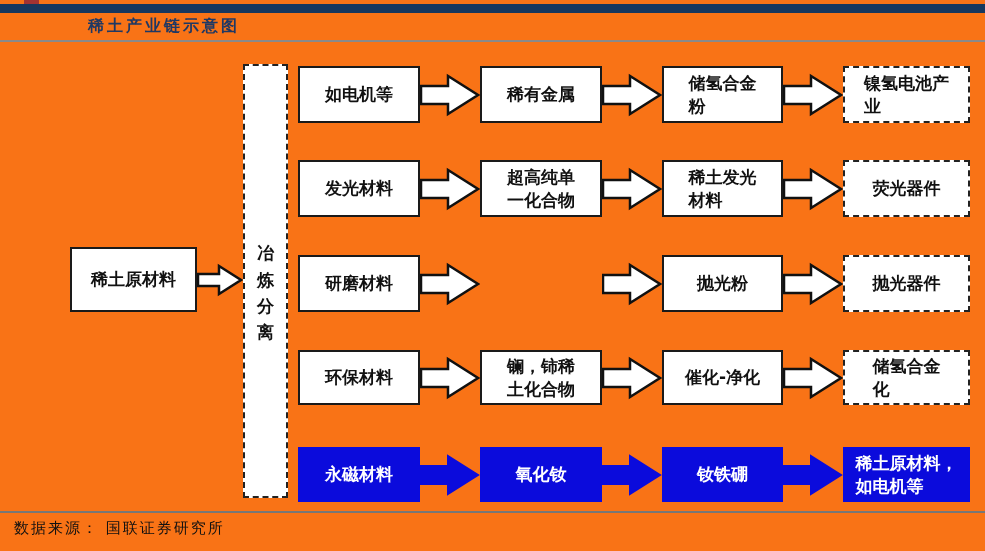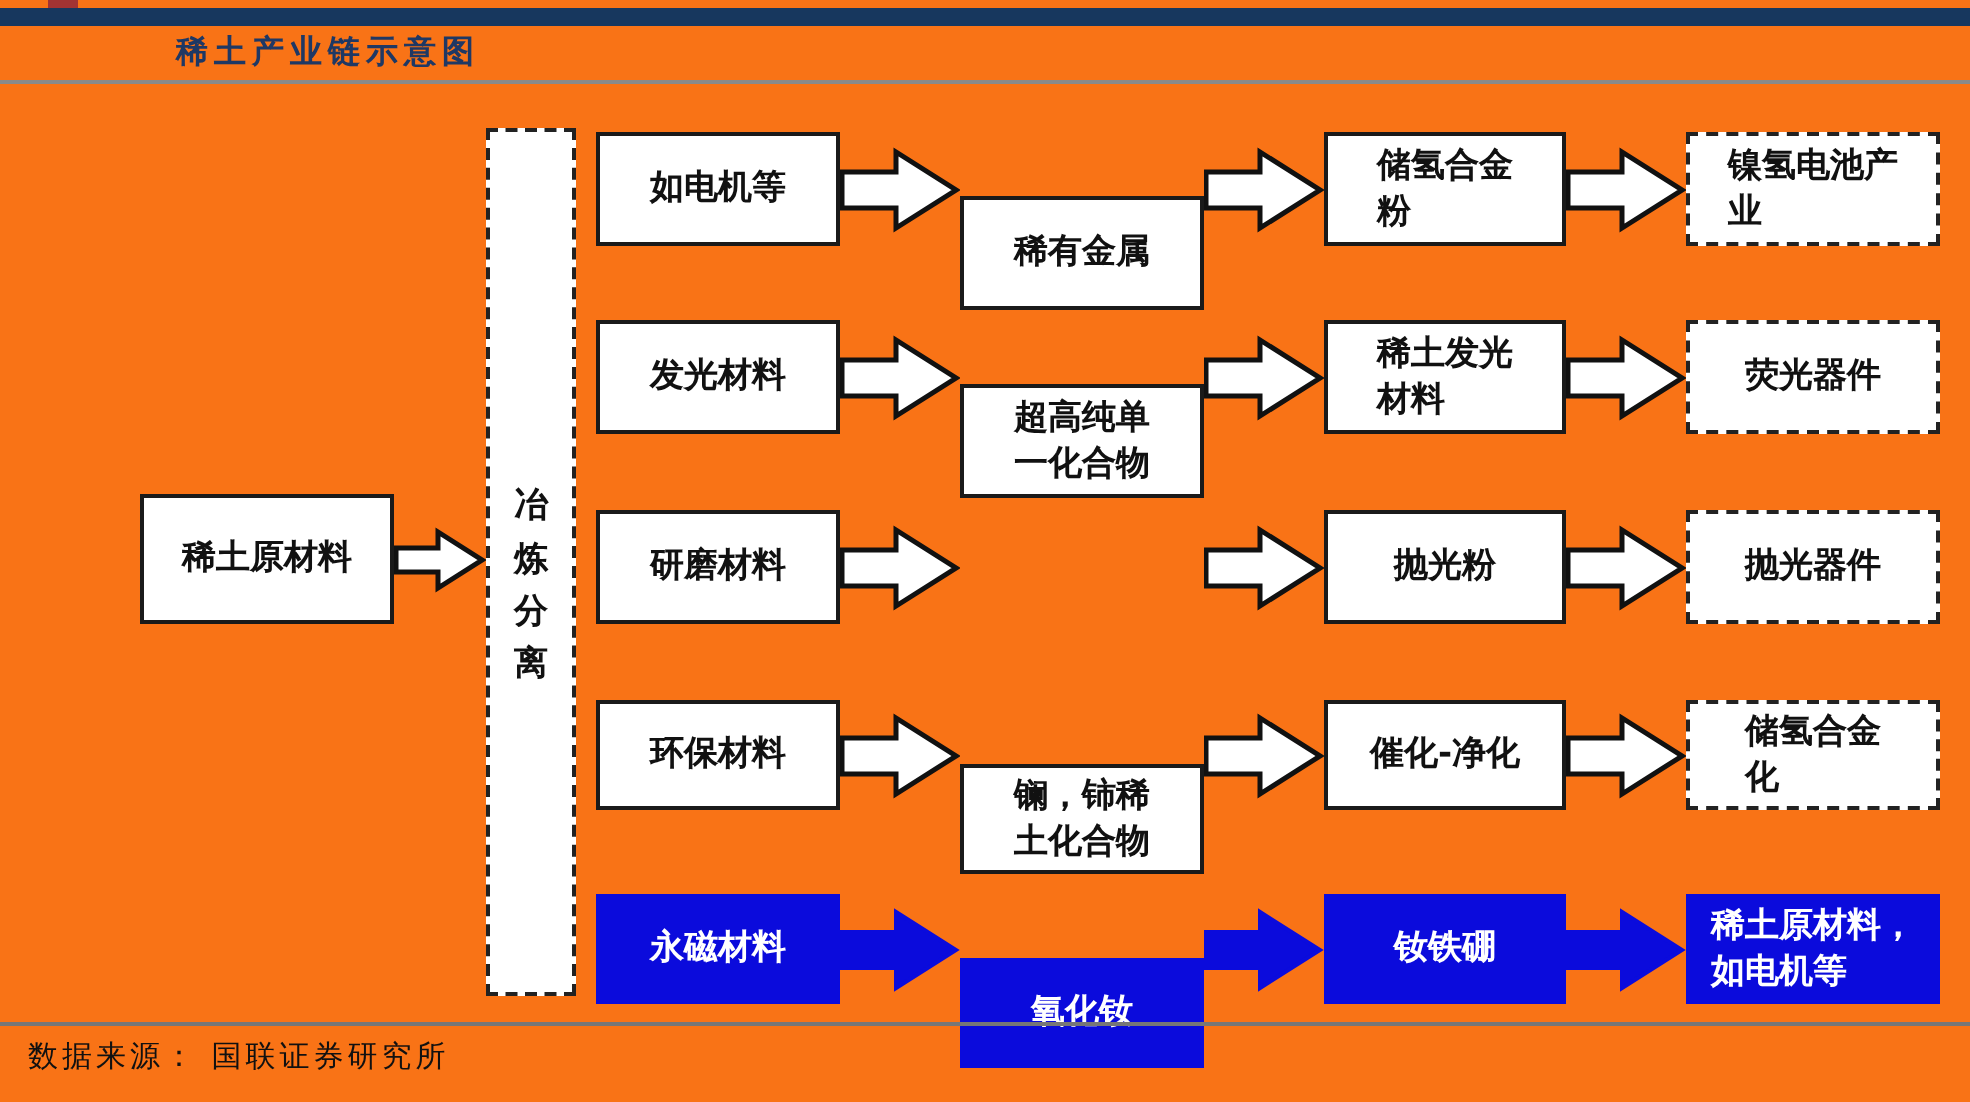--- a/index.html
+++ b/index.html
@@ -18,21 +18,21 @@
          display:flex; align-items:center; justify-content:center;
          font-weight:bold; font-size:17px; line-height:1.35;
          white-space:pre-line; text-align:left; }
   .dashed { border-style:dashed; border-color:#222; }
   .blue   { background:var(--blue); border-color:var(--blue); color:#ffffff; }
 
   .c0 { left:70px;  width:127px; top:247px; height:65px; }
   .smelt { left:243px; width:45px; top:64px; height:434px; }
   .smelt span { width:19px; word-break:break-all; line-height:1.55; text-align:center;margin-top:24px; }
   .c1 { left:298px; width:122px; }
-  .c2 { left:480px; width:122px;margin-top:32px; }
+  .c2 { left:480px; width:122px; }
   .c3 { left:662px; width:121px; }
   .c4 { left:843px; width:127px; }
   .r1 { top:66px;  height:57px; }
   .r2 { top:160px; height:57px; }
   .r3 { top:255px; height:57px; }
   .r4 { top:350px; height:55px; }
   .r5 { top:447px; height:55px; }
 
   .arrow { position:absolute; width:60px; height:44px; }
   .ax1 { left:420px; } .ax2 { left:602px; } .ax3 { left:783px; }

